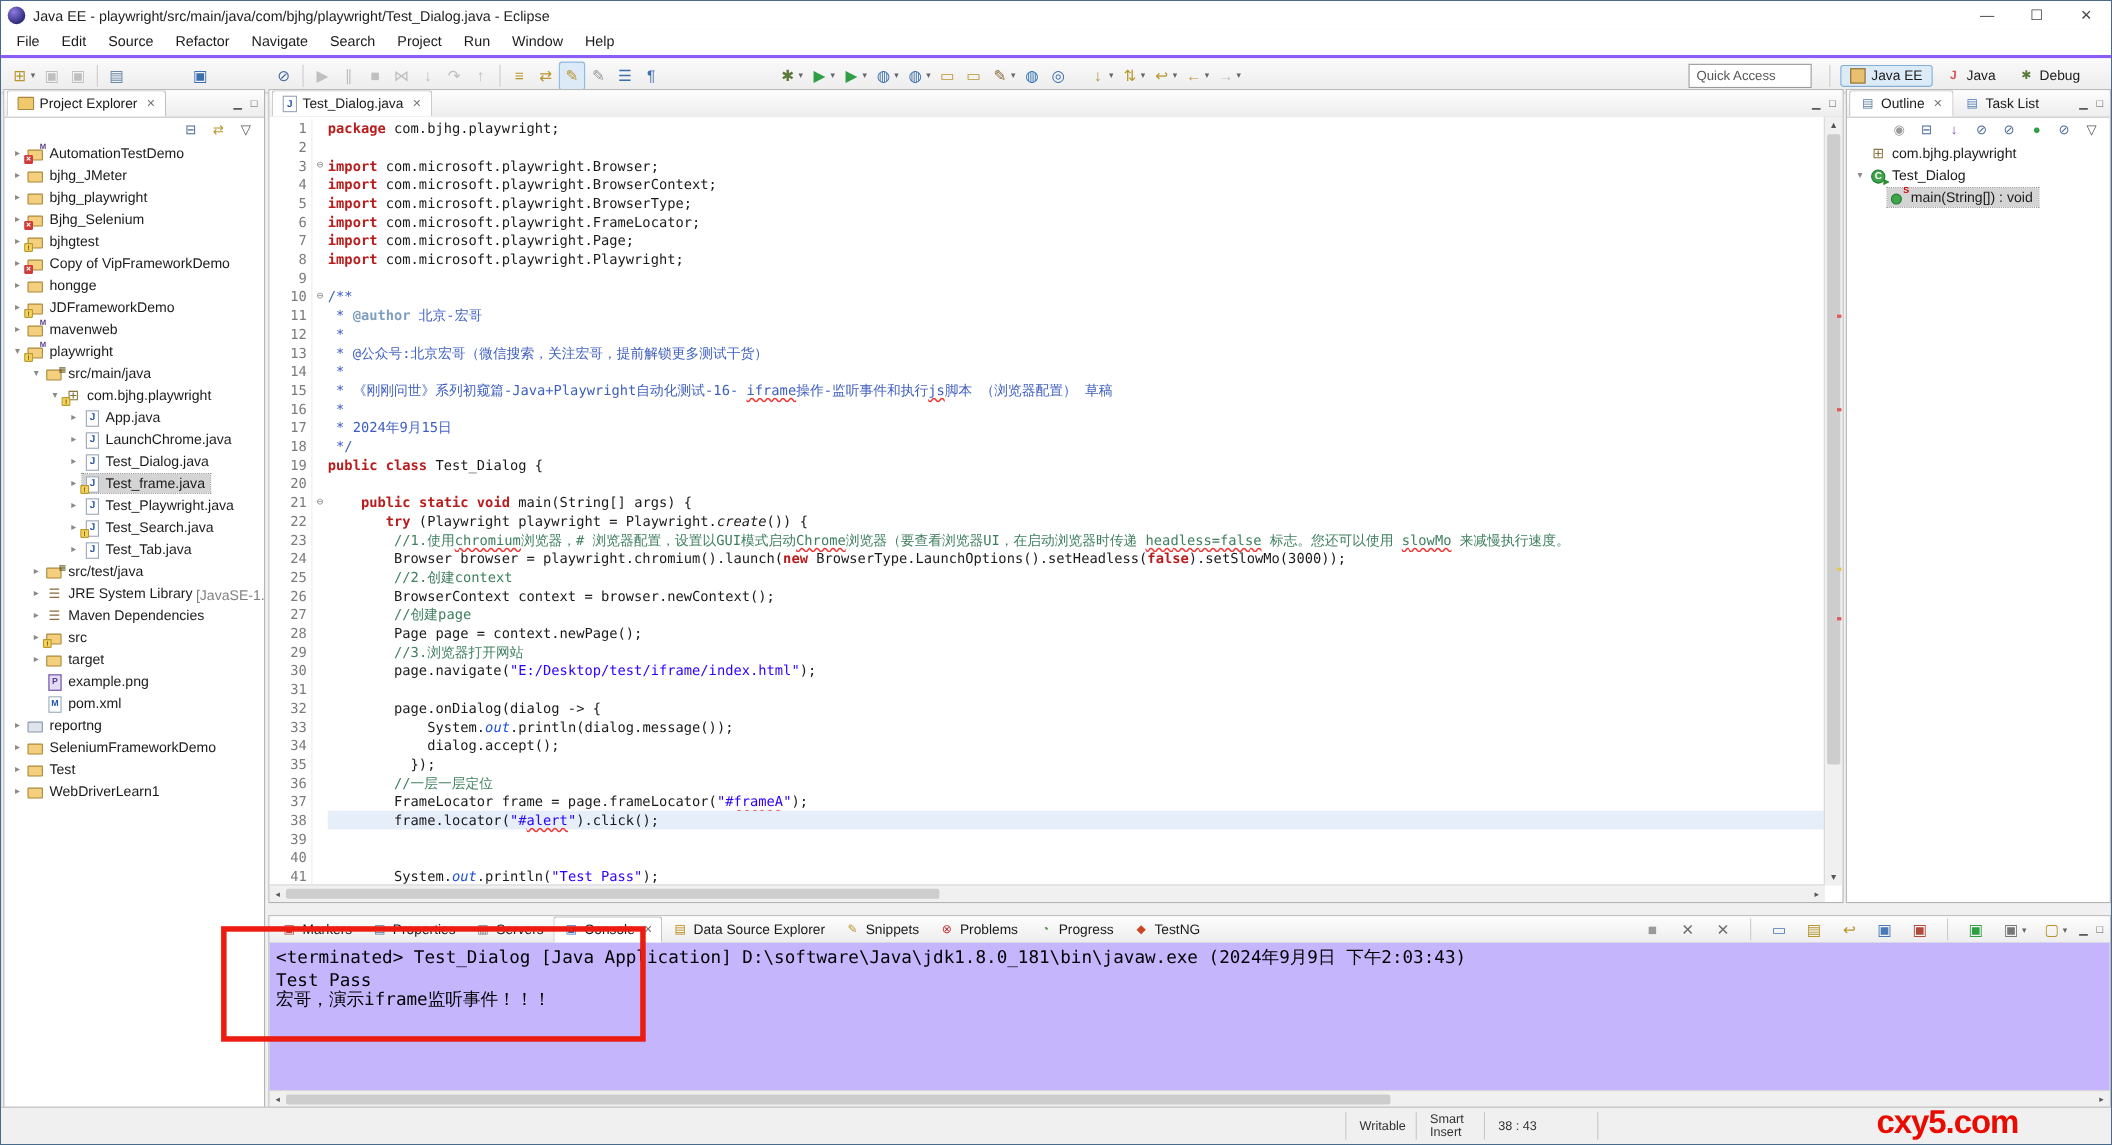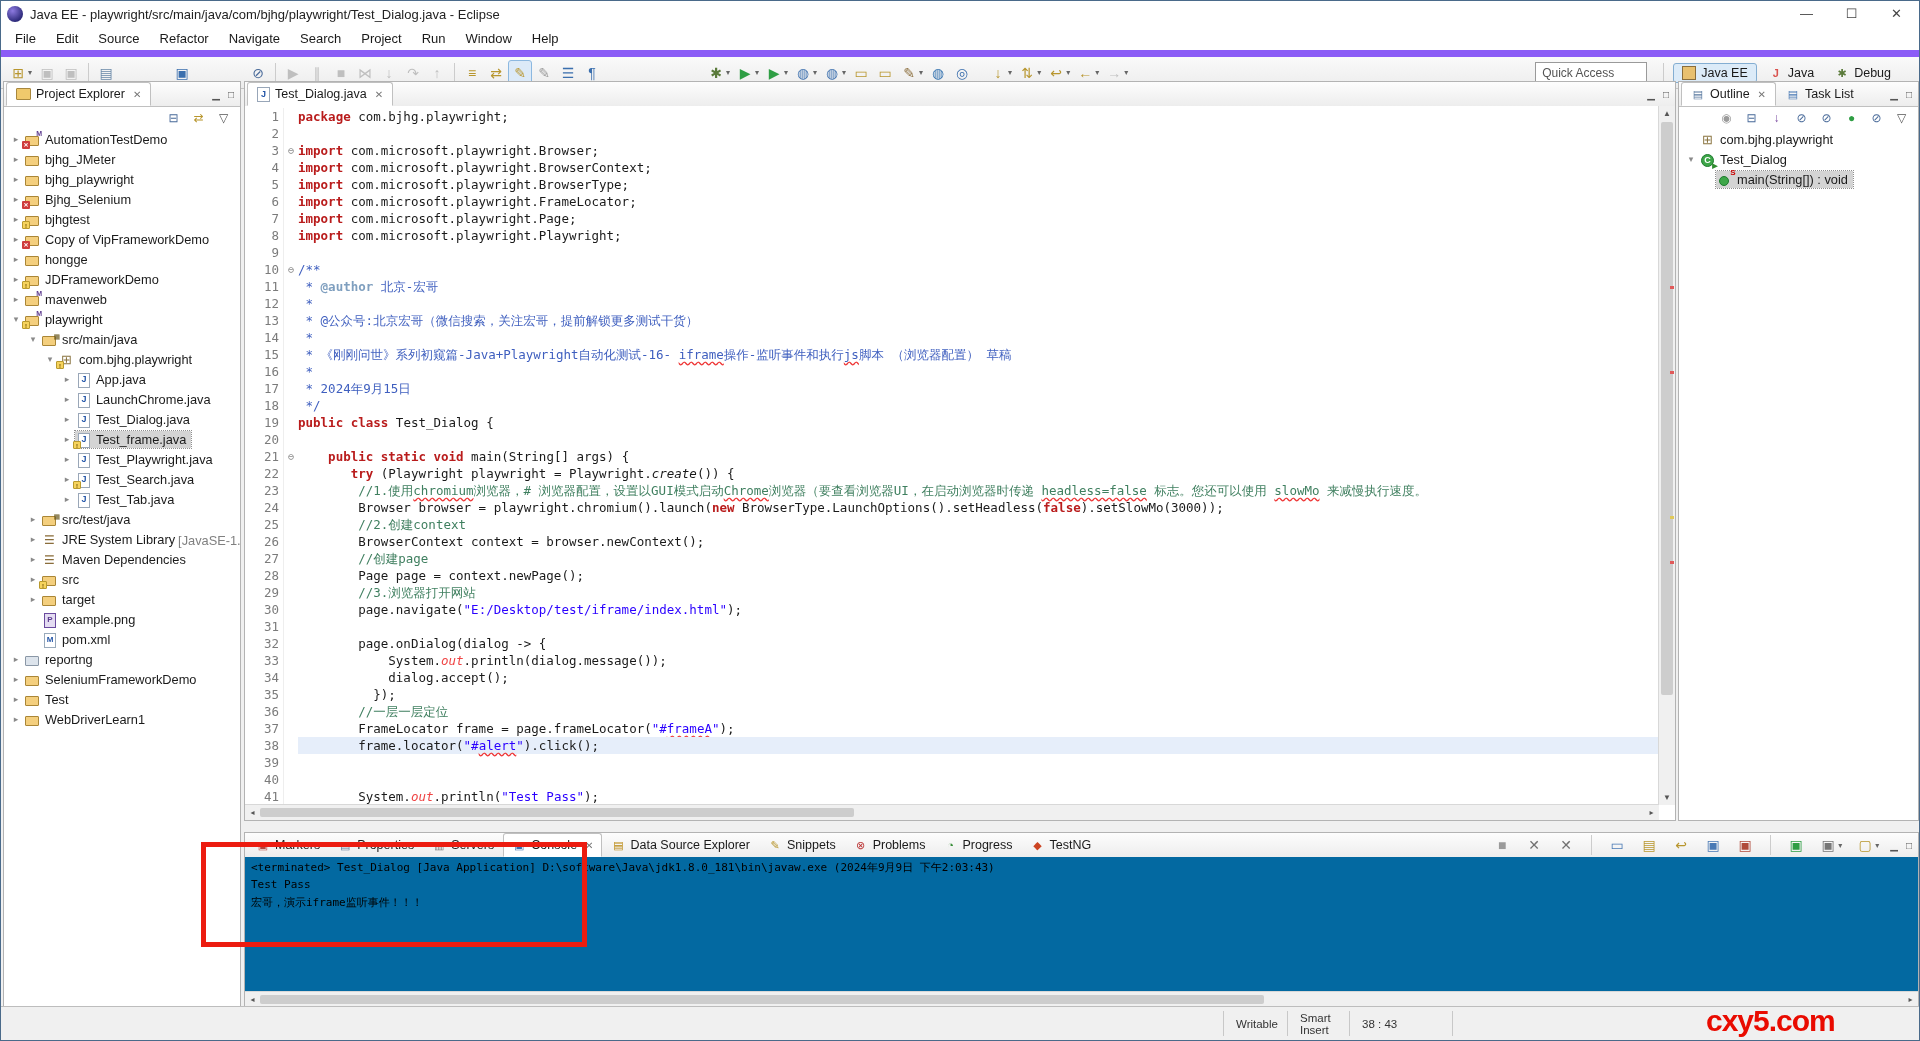--- a/index.html
+++ b/index.html
@@ -7,21 +7,21 @@
     font-family:"Liberation Sans",sans-serif;font-size:13px;color:#1a1a1a;
     border:1px solid #4a6a8a;box-sizing:border-box;overflow:hidden}
 
   
   .titlebar{height:26px;background:#fff;display:flex;align-items:center;padding-left:6px}
   .logo{width:16px;height:16px;border-radius:50%;flex:none;
     background:radial-gradient(circle at 35% 30%,#8d7ae0,#2d2a7a 72%);margin-right:7px}
   .title{font-size:13px;color:#222}
   .wbtns{margin-left:auto;display:flex}
   .wbtn{width:45px;height:26px;text-align:center;line-height:26px;font-size:13px;color:#444}
-  .menubar{height:23px;background:#fff;display:flex;align-items:center;padding-left:4px;border-bottom:7px solid #8b5cf6}
+  .menubar{height:23px;background:#fff;display:flex;align-items:flex-start;padding-left:4px;border-bottom:3px solid #8b5cf6}
   .mi{padding:3px 10px;border-radius:2px}
   .toolbar{height:31px;background:linear-gradient(#fafafa,#ececec);display:flex;align-items:center;
     padding:0 5px;border-bottom:1px solid #c4c4c4}
   .tbi{height:24px;display:flex;align-items:center;padding:0 2px;border:1px solid transparent;border-radius:3px;flex:none}
   .tbi .g{width:18px;text-align:center;font-size:14px;line-height:22px}
   .tbi.toggled{background:#dceaf8;border-color:#8cb8e0}
   .tbi.disabled .g{color:#bfbfbf !important}
   .dd{font-size:8px;color:#666;margin-left:1px}
   .tsep{width:1px;height:20px;background:#cccccc;margin:0 5px;flex:none}
   .tgap{flex:none}
@@ -103,21 +103,21 @@
   .ln{width:34px;text-align:right;color:#7b7b7b;flex:none;padding-right:4px;background:#fff}
   .fold{width:14px;flex:none;color:#8a8a8a;font-size:10px;text-align:center;border-left:1px solid #eee}
   .ct{flex:1}
   .cl.hl .ct{background:#e6eefa}
   .seg.k{color:#b91c1c;font-weight:bold}
   .seg.c{color:#3f7f5f}
   .seg.d{color:#3f5fbf}
   .seg.dt{color:#7f9fbf;font-weight:bold}
   .seg.s{color:#2a00ff}
   .seg.it{font-style:italic}
-  .seg.fl{color:#ef4444;font-style:italic}
+  .seg.fl{color:#1d4ed8;font-style:italic}
   .seg.sq{text-decoration:underline;text-decoration-style:wavy;text-decoration-color:#e33;text-underline-offset:2px}
   .mini-jfile{width:11px;height:13px;background:#fff;border:1px solid #98a6b8;box-sizing:content-box;
     font:bold 9px/13px "Liberation Sans";color:#2456a8;text-align:center;flex:none}
   .mini-jfile::before{content:"J"}
   .mini-folder{width:13px;height:10px;background:#f0c96c;border:1px solid #a8873d;border-radius:1px;flex:none}
 
   
   .vscroll{position:absolute;top:24px;right:0;width:16px;bottom:15px;background:#f0f0f0;border-left:1px solid #d8d8d8}
   .varr{height:15px;text-align:center;font-size:8px;color:#555;line-height:15px}
   .varr.b{position:absolute;bottom:0;left:0;right:0}
@@ -136,22 +136,22 @@
   .ct-properties::before{content:"▤";color:#5a7a9a}
   .ct-servers::before{content:"▥";color:#7a7a7a}
   .ct-console::before{content:"▣";color:#3b6fae}
   .ct-dse::before{content:"▤";color:#b8860b}
   .ct-snippets::before{content:"✎";color:#b8962e}
   .ct-problems::before{content:"⊗";color:#b33}
   .ct-progress::before{content:"◔";color:#3b8f3b}
   .ct-testng::before{content:"◆";color:#cc4422}
   .ct-outline::before{content:"▤";color:#5a7aa0}
   .ct-tasklist::before{content:"▤";color:#4a7ab5}
-  .cbody{position:absolute;top:24px;left:0;right:0;bottom:14px;background:#0369a1;overflow:hidden;
-    font-family:"DejaVu Sans Mono",monospace;font-size:11px}
+  .cbody{position:absolute;top:24px;left:0;right:0;bottom:14px;background:#c4b5fd;overflow:hidden;
+    font-family:"DejaVu Sans Mono",monospace;font-size:16px}
   .chead{padding:3px 6px 1px 6px;color:#000;white-space:nowrap}
   .cout{padding:0 6px;line-height:18px;white-space:pre;color:#000}
 
   
   #redbox{position:absolute;left:200px;top:841px;width:376px;height:95px;border:5px solid #ec1c10;z-index:50;pointer-events:none}
   #status{position:absolute;left:0;right:0;bottom:0;height:33px;background:#f0f0f0;border-top:1px solid #bdbdbd}
   .scell{position:absolute;top:4px;bottom:4px;display:flex;align-items:center;padding-left:12px;
     border-left:1px solid #c8c8c8;font-size:11.5px;color:#333}
   #sc1{left:1222px;width:64px}
   #sc2{left:1286px;width:62px}

